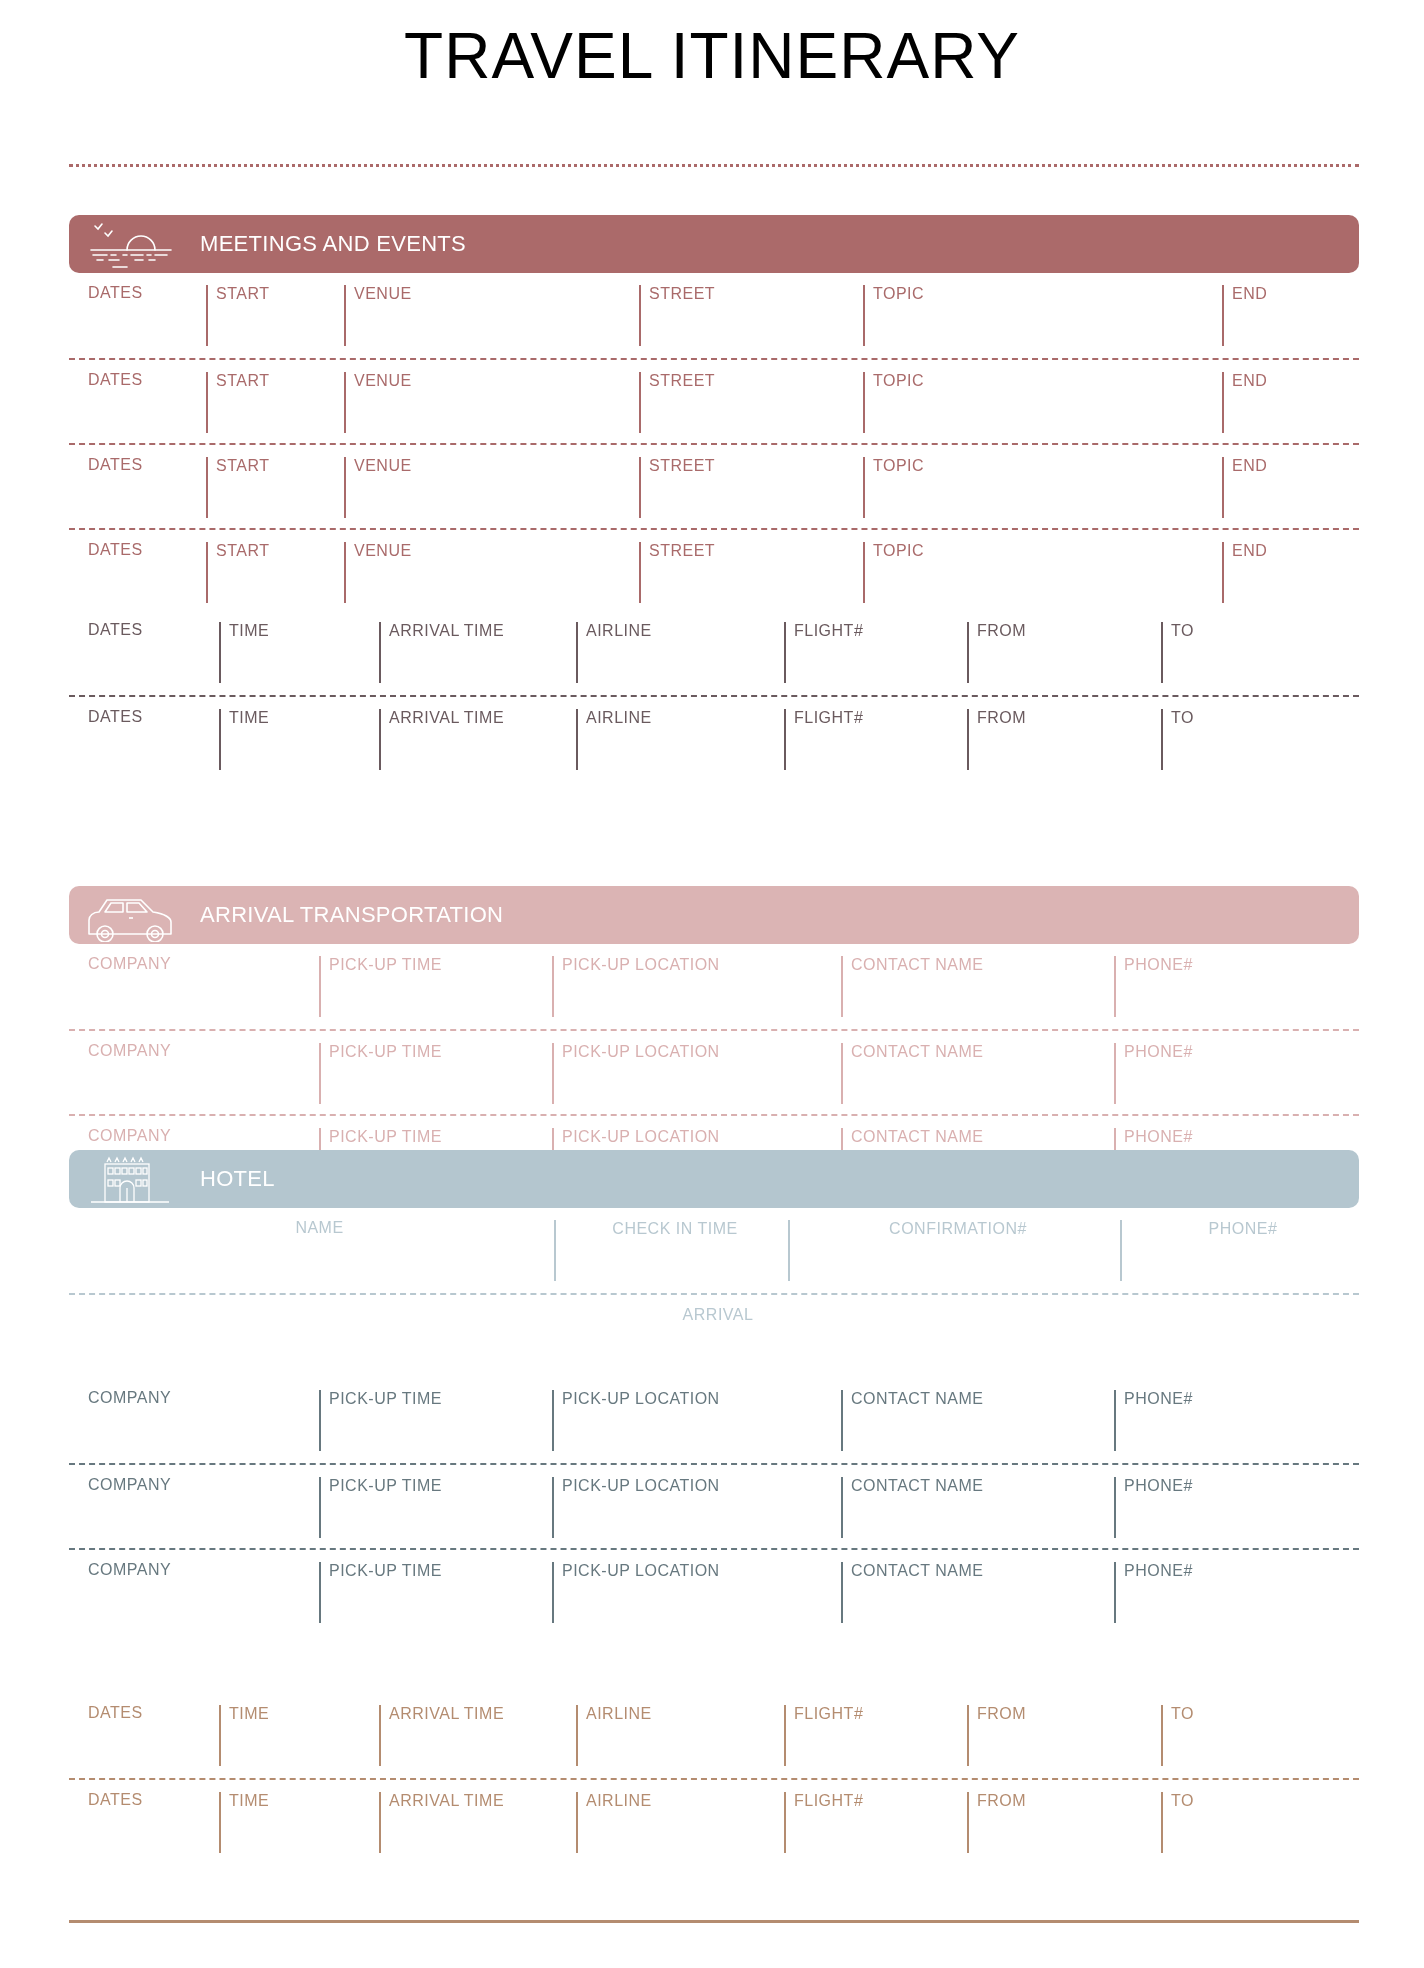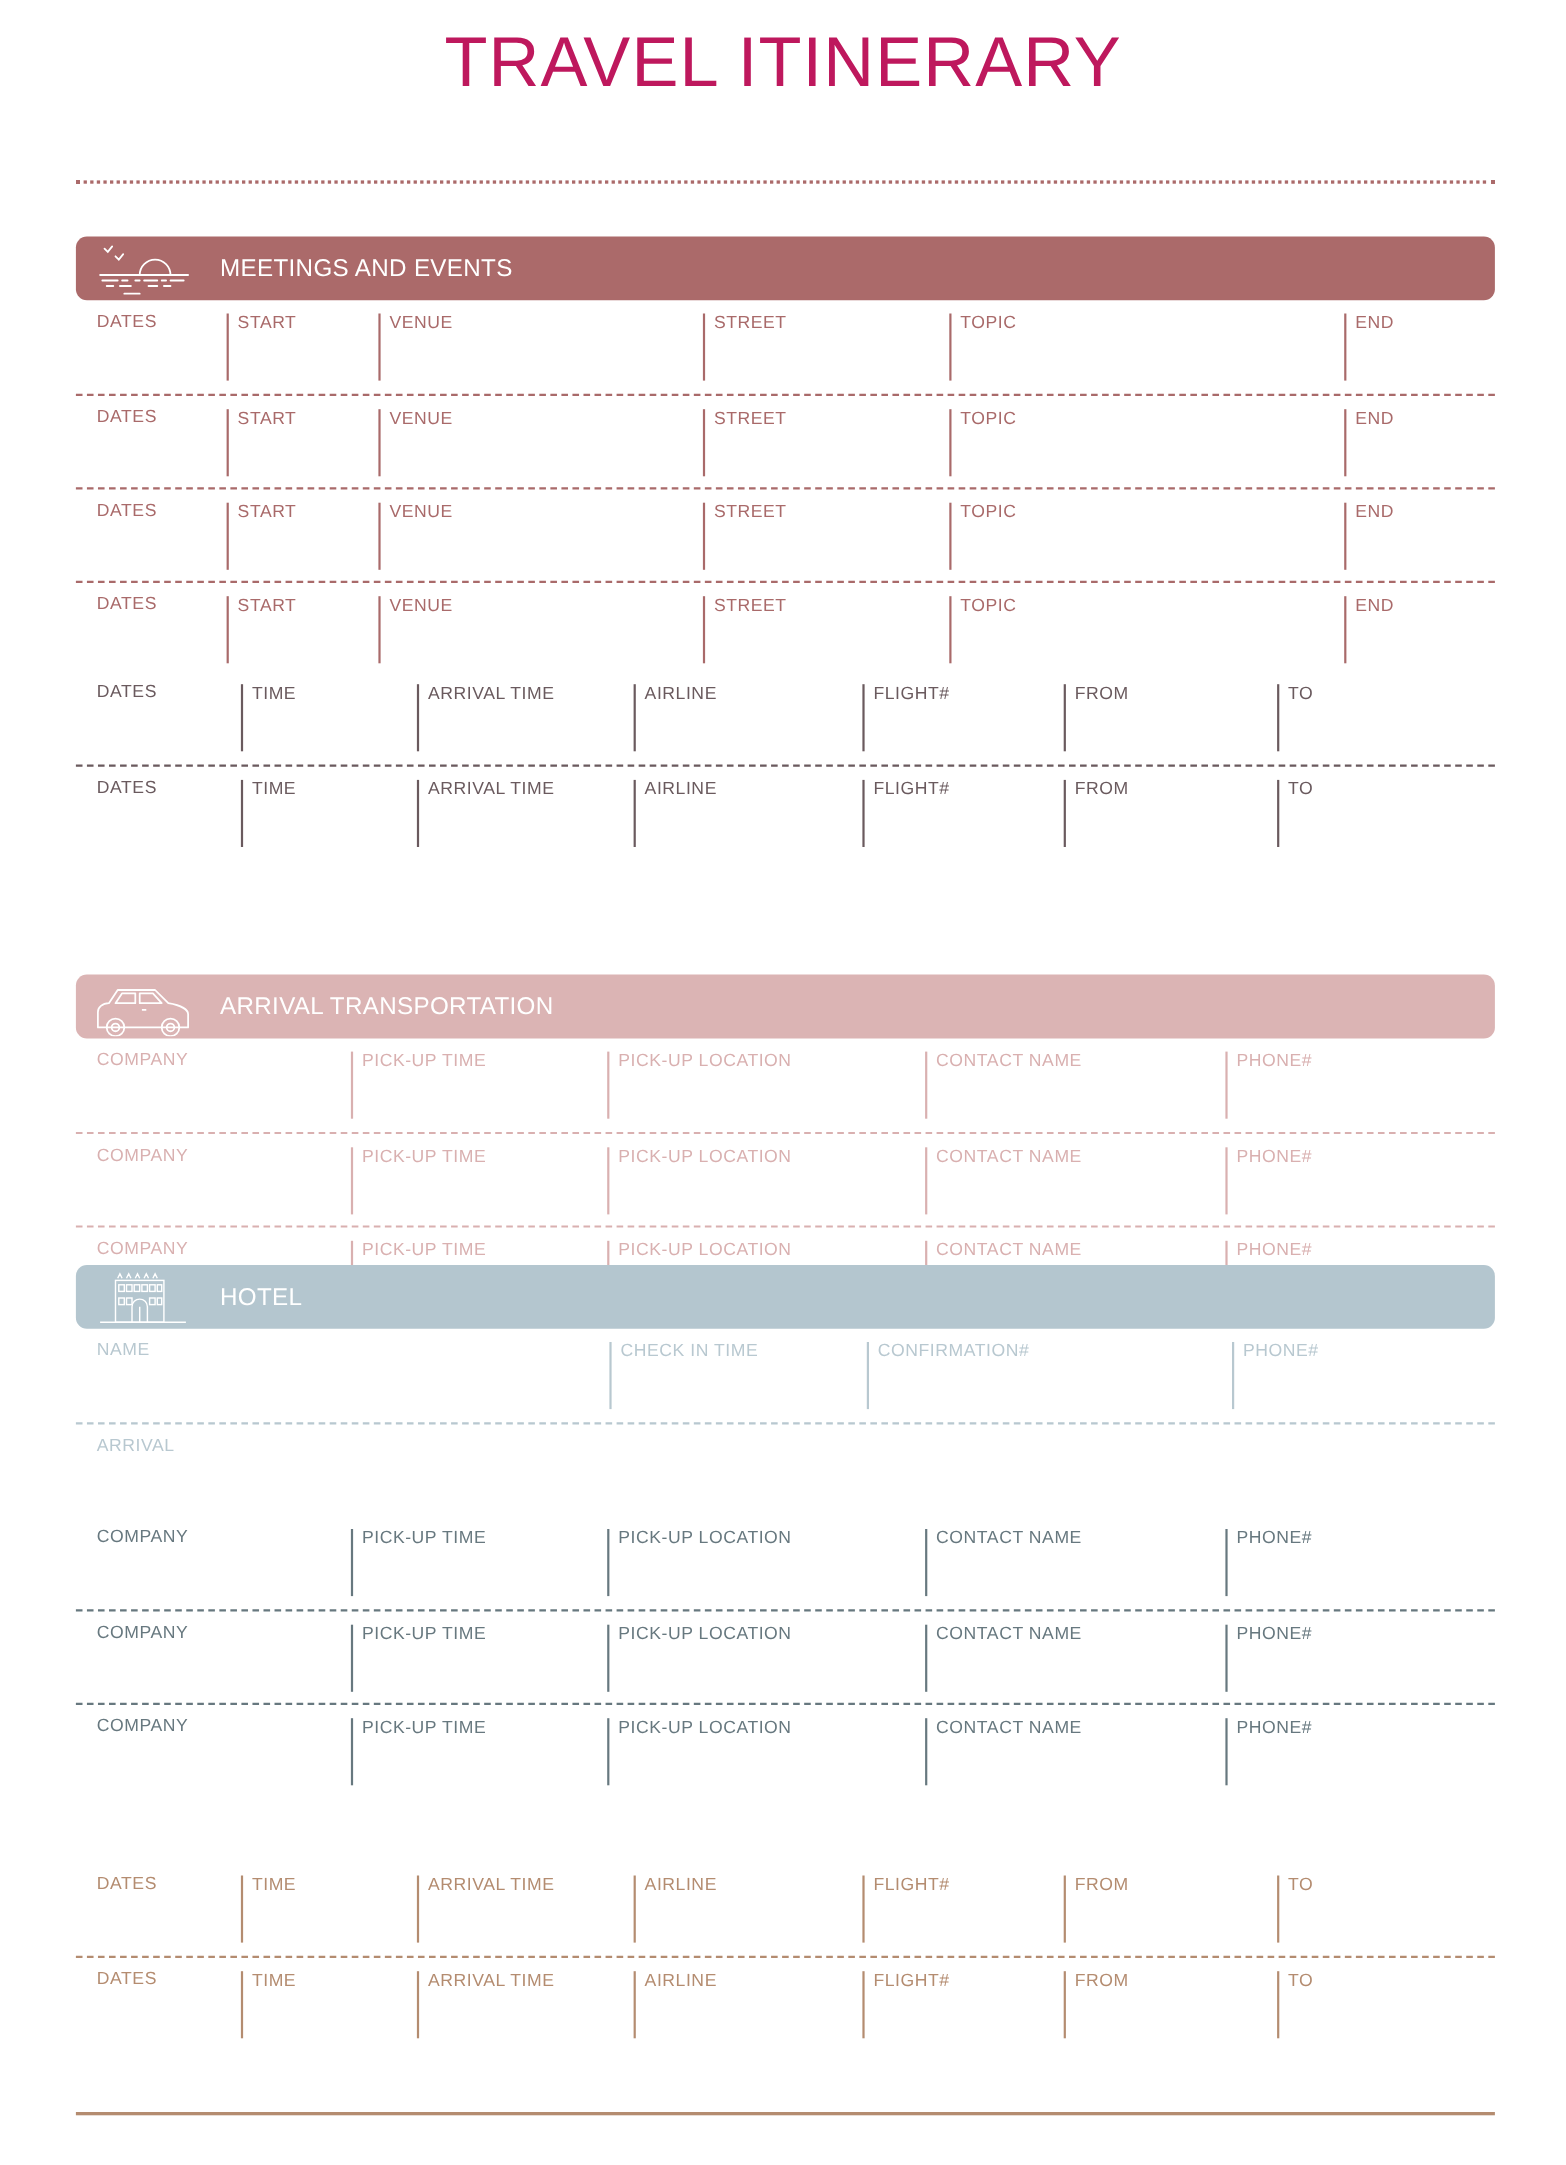--- a/index.html
+++ b/index.html
@@ -18,21 +18,21 @@
   .row.sep { border-top: 2px dashed; box-sizing: border-box; }
   .cell { position: absolute; top: 12px; height: 61px; }
   .cell.div { border-left: 2px solid; padding-left: 8px; }
   .cell .lbl { font-size: 16px; line-height: 16px; letter-spacing: 0.5px; white-space: nowrap; }
   .cell.div .lbl { margin-top: 1px; }
   .bottomline { position: absolute; left: 69px; width: 1290px; top: 1920px; height: 3px; }
 </style>
 </head>
 <body>
 
-<div class="title" style="color: #be185d;">TRAVEL ITINERARY</div>
+<div class="title" style="color: #000000;">TRAVEL ITINERARY</div>
 <div class="topline" style="border-color: rgb(171, 106, 106);"></div>
 
 <div id="sections">
     <div class="section" style="top: 215px;">
       <div class="header" style="background: rgb(171, 106, 106);">
         <span class="icon"><svg viewBox="0 0 96 54" width="96" height="54" fill="none" stroke="#fff" stroke-width="1.6" stroke-linecap="round">
       <path d="M12 9 l3 3 l4 -5"></path>
             <path d="M22 16 l3 3 l4 -5"></path>
       <path d="M44 33 a14 14 0 0 1 28 0"></path>
       <path d="M8 33 h80"></path>
@@ -230,21 +230,21 @@
           <div class="lbl" style="color: rgb(217, 176, 176);">PICK-UP LOCATION</div>
         </div>
         <div class="cell div" style="left: 772px; width: 261px; border-color: rgb(217, 176, 176);">
           <div class="lbl" style="color: rgb(217, 176, 176);">CONTACT NAME</div>
         </div>
         <div class="cell div" style="left: 1045px; width: 232px; border-color: rgb(217, 176, 176);">
           <div class="lbl" style="color: rgb(217, 176, 176);">PHONE#</div>
         </div>
       </div>
     </div>
-    <div class="section" style="top: 1150px;">
+    <div class="section" style="top: 1150px; text-align: center;">
       <div class="header" style="background: rgb(180, 198, 207);">
         <span class="icon"><svg viewBox="0 0 96 54" width="96" height="54" fill="none" stroke="#fff" stroke-width="1.3">
       <path d="M24 10 l2 -4 l2 4 M32 10 l2 -4 l2 4 M40 10 l2 -4 l2 4 M48 10 l2 -4 l2 4 M56 10 l2 -4 l2 4"></path>
       <rect x="22" y="12" width="44" height="38"></rect>
       <rect x="25" y="16" width="5" height="6"></rect>
             <rect x="32" y="16" width="5" height="6"></rect>
             <rect x="39" y="16" width="5" height="6"></rect>
       <rect x="46" y="16" width="5" height="6"></rect>
             <rect x="53" y="16" width="5" height="6"></rect>
             <rect x="60" y="16" width="4" height="6"></rect>

